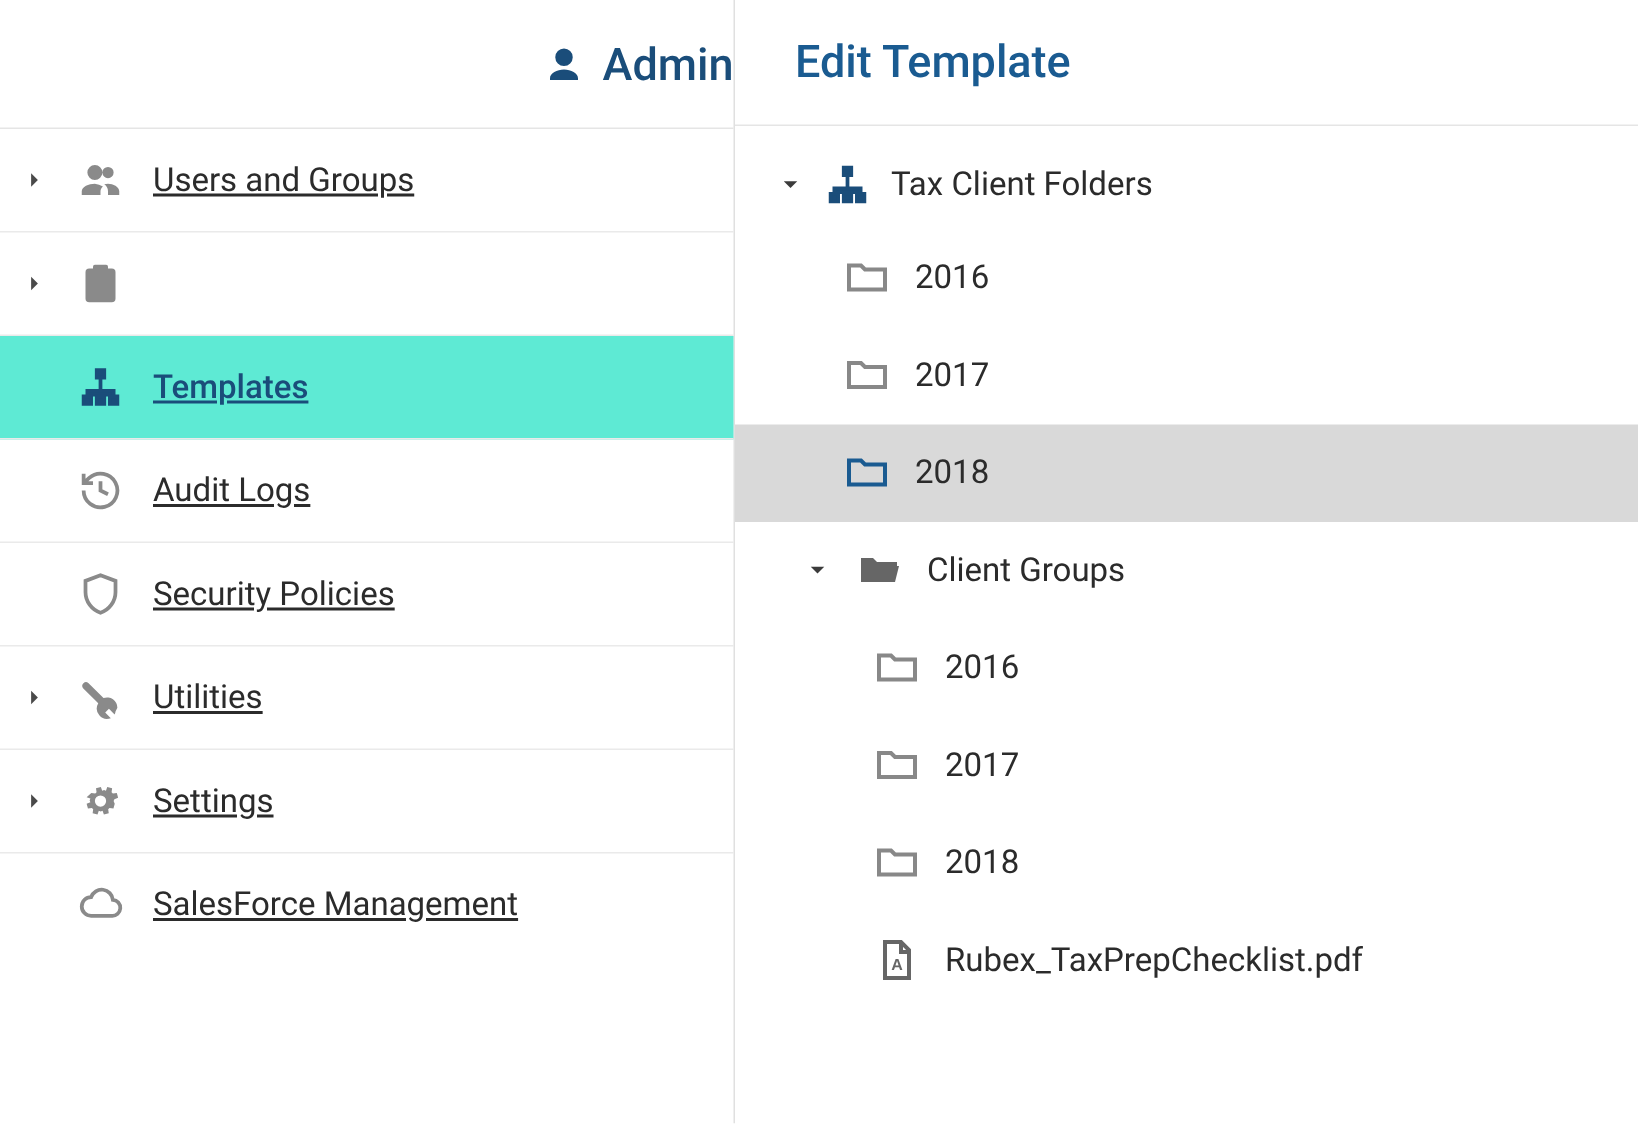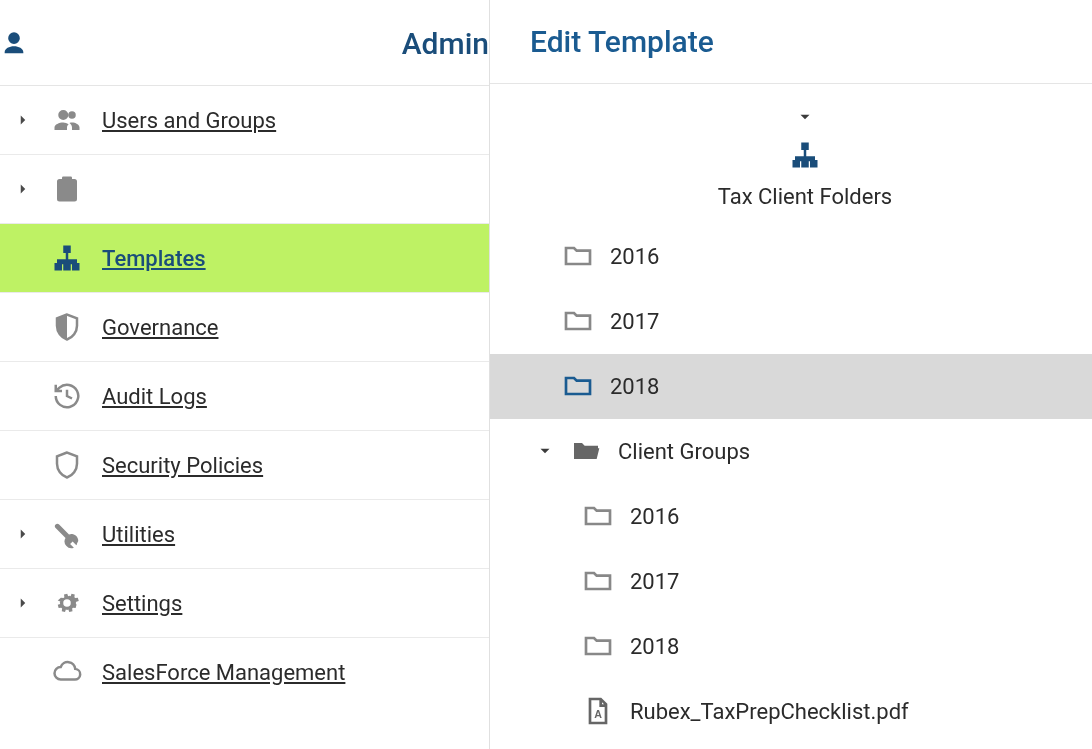--- a/index.html
+++ b/index.html
@@ -14,21 +14,21 @@
     }
     .sidebar {
       width: 490px;
       border-right: 1px solid #e0e0e0;
       display: flex;
       flex-direction: column;
     }
     .sidebar-header {
       display: flex;
       align-items: center;
-      justify-content: space-between;
+      justify-content: flex-end;
       gap: 12px;
       padding: 26px 0 24px;
       border-bottom: 1px solid #e5e5e5;
     }
     .sidebar-header .title {
       color: #1a4d7a;
       font-size: 30px;
       font-weight: 500;
     }
     .nav-list { list-style: none; }
@@ -36,21 +36,21 @@
       display: flex;
       align-items: center;
       gap: 18px;
       padding: 17px 20px 17px 14px;
       border-bottom: 1px solid #eaeaea;
       font-size: 22px;
       color: #2b2b2b;
       cursor: pointer;
     }
     .nav-item.selected {
-      background: #bef264;
+      background: #5eead4;
     }
     .nav-item.selected .icon-slot svg { color: #1a4d7a; }
     .nav-item.selected .label { color: #1a4d7a; font-weight: 500; }
     .chevron-slot {
       width: 18px;
       height: 18px;
       display: flex;
       align-items: center;
       justify-content: center;
       color: #4a4a4a;
@@ -86,21 +86,21 @@
       display: flex;
       align-items: center;
       gap: 14px;
       padding: 14px 0;
       font-size: 22px;
       color: #2b2b2b;
       cursor: pointer;
       border-bottom: 1px solid transparent;
     }
     .tree-row.selected { background: #d9d9d9; }
-    .indent-0 { padding-left: 28px; flex-direction: column; }
+    .indent-0 { padding-left: 28px; }
     .indent-1 { padding-left: 70px; }
     .indent-2 { padding-left: 90px; }
     .tree-chevron {
       width: 18px;
       height: 18px;
       display: flex;
       align-items: center;
       justify-content: center;
       color: #3b3b3b;
     }
@@ -218,29 +218,20 @@
           <svg>
             <use href="#i-hierarchy"></use>
           </svg>
         </span>
       <span class="label">Templates</span>
     </li>
     <li class="nav-item">
       <span class="chevron-slot empty"></span>
       <span class="icon-slot">
           <svg>
-            <use href="#i-shield-half"></use>
-          </svg>
-        </span>
-      <span class="label">Governance</span>
-    </li>
-    <li class="nav-item">
-      <span class="chevron-slot empty"></span>
-      <span class="icon-slot">
-          <svg>
             <use href="#i-history"></use>
           </svg>
         </span>
       <span class="label">Audit Logs</span>
     </li>
     <li class="nav-item">
       <span class="chevron-slot empty"></span>
       <span class="icon-slot">
           <svg>
             <use href="#i-shield"></use>

